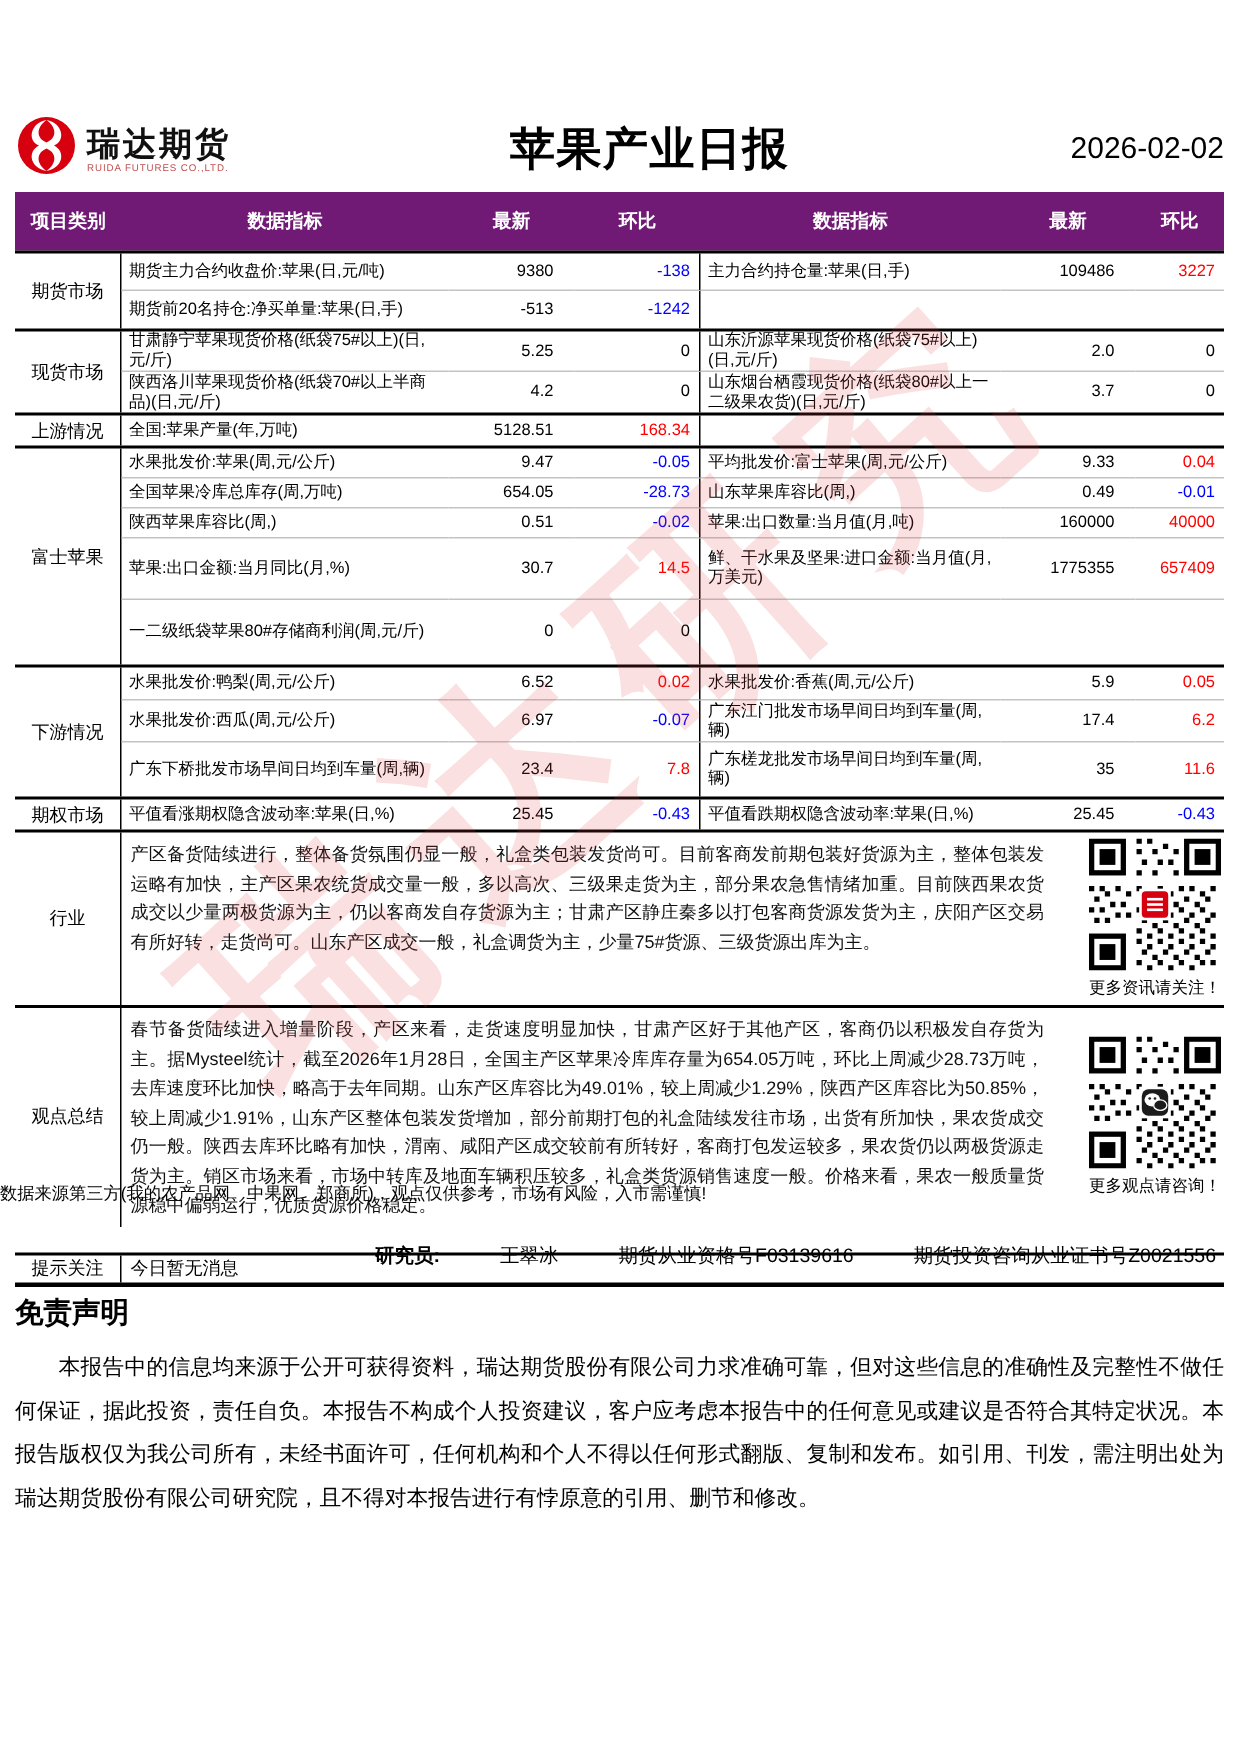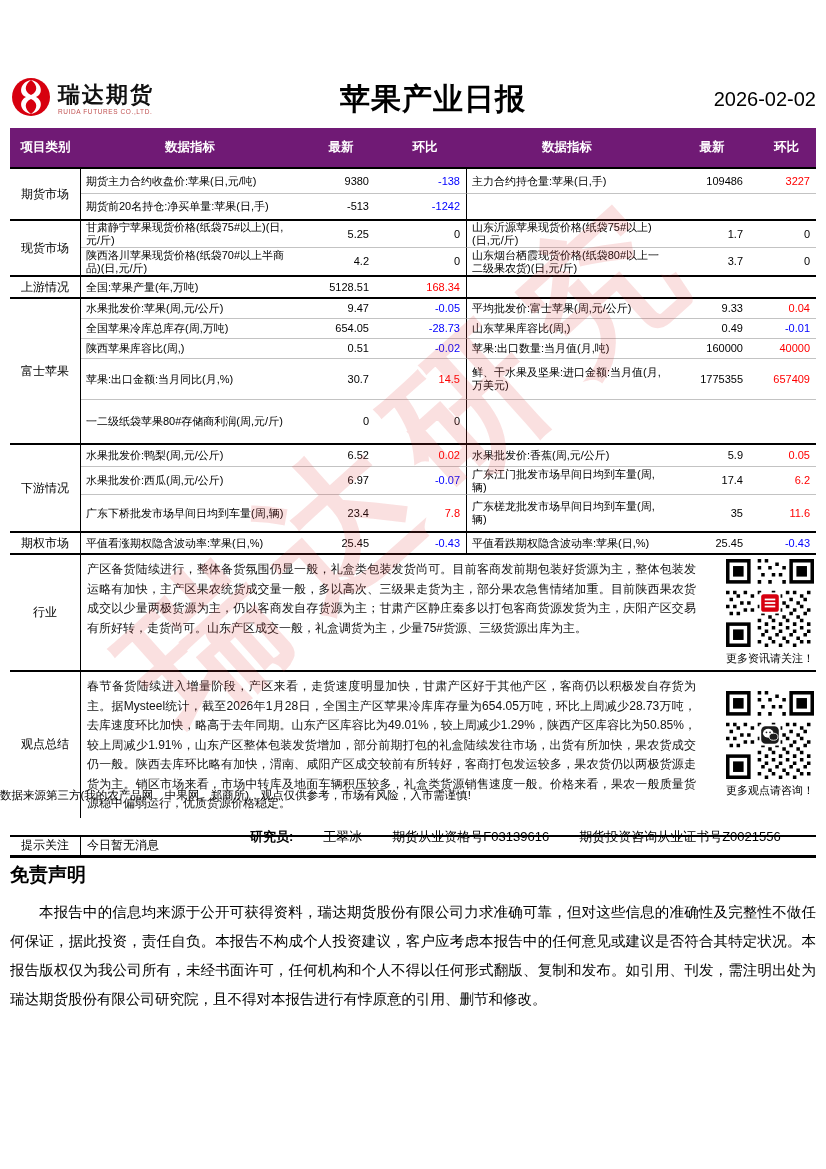--- a/index.html
+++ b/index.html
@@ -38,21 +38,21 @@
 
   .gridtxt { display:grid; grid-template-columns:71px 1fr 112px; border-top:2px solid #000; font-size:11px; }
   .paratxt { padding:5px 8px 4px 6px; font-size:12px; line-height:19.5px; text-align:justify; color:#111; }
   .qrbox { display:flex; flex-direction:column; align-items:flex-end; justify-content:center; padding:4px 2px; }
   .qrcap { font-size:11px; margin-top:4px; color:#000; white-space:nowrap; }
   .alert-row { grid-template-columns:71px 1fr; min-height:23px; border-bottom:3px solid #000;margin-top:17px; }
   .alert-val { padding-left:6px; font-size:12px; }
 
   
   .src-note { position:absolute; left:0; top:788px; font-size:11.5px; color:#000; z-index:2;}
-  .researchers { position:absolute; left:250px; top:828px; display:flex; gap:30px; font-size:13px; z-index:2;}
+  .researchers { position:absolute; left:250px; top:828px; display:flex; gap:40px; font-size:13px; z-index:2;}
   .res-lab { font-weight:bold; }
   .disc-title { position:absolute; left:10px; top:862px; font-size:19px; font-weight:bold; z-index:2;}
   .disc-body { position:absolute; left:10px; top:898px; width:806px; font-size:14.5px; line-height:29px;
     text-align:justify; text-indent:2em; color:#000; z-index:2;}
 </style>
 </head>
 <body>
 
 <svg width="0" height="0" style="position:absolute">
   <defs>
@@ -129,21 +129,21 @@
     </div>
 
     <div class="grid7 sec" style="grid-template-rows:27px 27px;">
       <div class="cell cat" style="grid-row:1/span 2">现货市场</div>
       <div class="cell lbl rb">甘肃静宁苹果现货价格(纸袋75#以上)(日,元/斤)</div>
       <div class="cell num rb">5.25</div>
       <div class="cell chgc vd rb">
           <span class="flat">0</span>
         </div>
       <div class="cell lbl rb">山东沂源苹果现货价格(纸袋75#以上)(日,元/斤)</div>
-      <div class="cell num rb">1.7</div>
+      <div class="cell num rb">2.0</div>
       <div class="cell chgc rb">
           <span class="flat">0</span>
         </div>
       <div class="cell lbl">陕西洛川苹果现货价格(纸袋70#以上半商品)(日,元/斤)</div>
       <div class="cell num">4.2</div>
       <div class="cell chgc vd">
           <span class="flat">0</span>
         </div>
       <div class="cell lbl">山东烟台栖霞现货价格(纸袋80#以上一二级果农货)(日,元/斤)</div>
       <div class="cell num">3.7</div>

